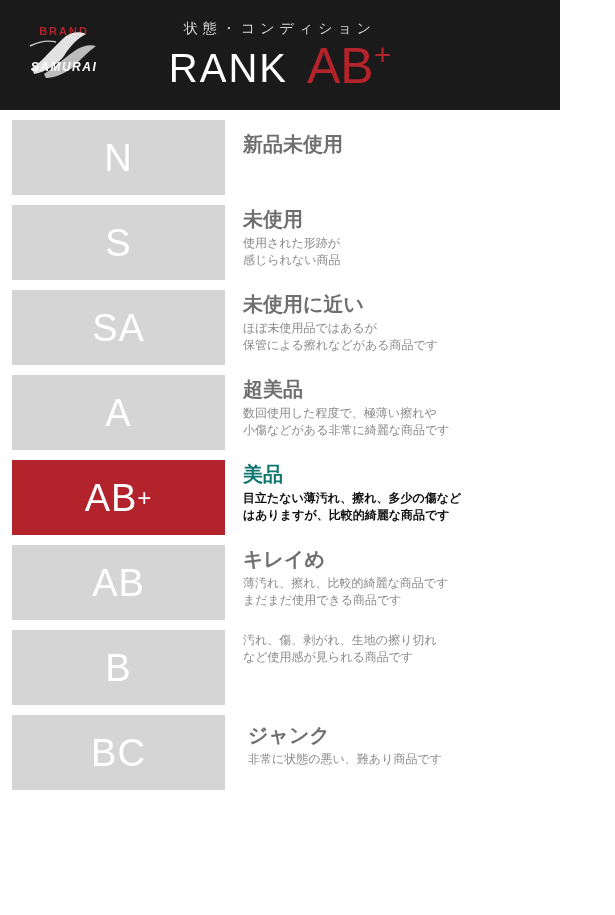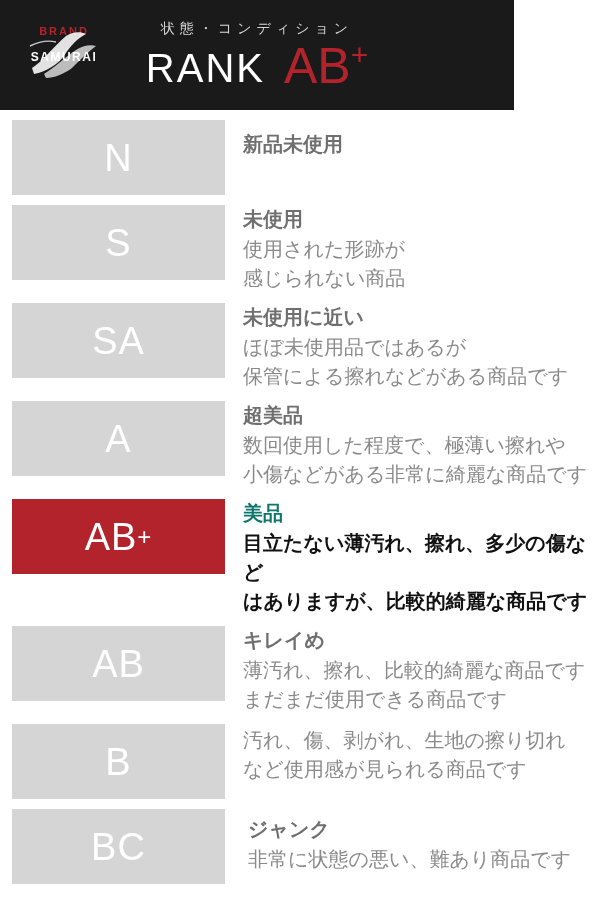--- a/index.html
+++ b/index.html
@@ -13,21 +13,21 @@
     position: relative;
     width: 615px;
     height: 915px;
     overflow: hidden;
     background: #ffffff;
   }
 
   
   .header {
     position: relative;
-    width: 514px;
+    width: 560px;
     height: 110px;
     background: #1a1a1a;
     display: flex;
     align-items: center;
     justify-content: center;
     flex-direction: column;
   }
   .brand-logo {
     position: absolute;
     left: 14px;
@@ -44,21 +44,22 @@
     color: #b3232c;
     font-weight: bold;
     display: block;
   }
   .brand-logo .brand-bottom {
     font-size: 12px;
     letter-spacing: 1.5px;
     color: #ffffff;
     font-weight: bold;
     display: block;
-    margin-top: 14px;
+    margin-top: 24px;
+    font-style: italic;
   }
   .brand-logo .brand-mark {
     position: absolute;
     left: 10px;
     top: 2px;
     width: 80px;
     height: 52px;
     opacity: .95;
   }
   .header-sub {
@@ -134,21 +135,21 @@
   }
   .desc-title {
     font-size: 20px;
     color: #6f6f6f;
     font-weight: bold;
     line-height: 1.25;
     margin-bottom: 3px;
     font-family: "DejaVu Sans", "Liberation Sans", sans-serif;
   }
   .desc-body {
-    font-size: 20px;
+    font-size: 12px;
     color: #8a8a8a;
     line-height: 1.45;
     white-space: pre-line;
     font-family: "DejaVu Sans", "Liberation Sans", sans-serif;
   }
   .row.highlight .desc-title { color: #0f766e; }
   .row.highlight .desc-body { color: #111111; font-weight: bold; }
 
   
   .row.r-n .desc { padding-top: 12px; }

